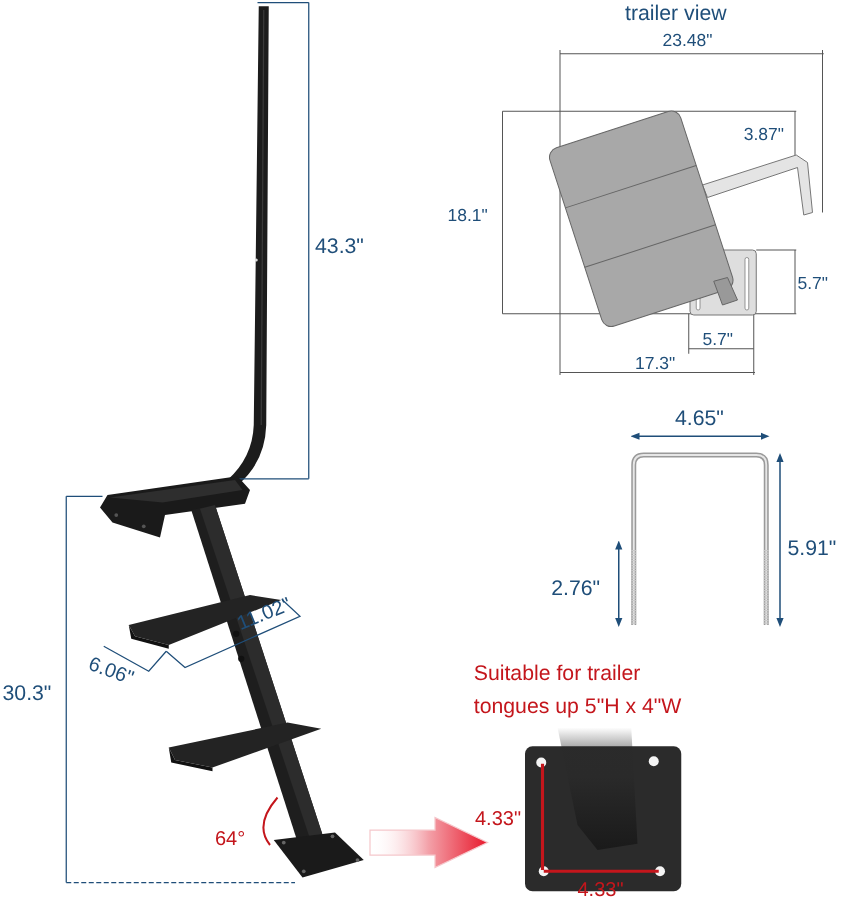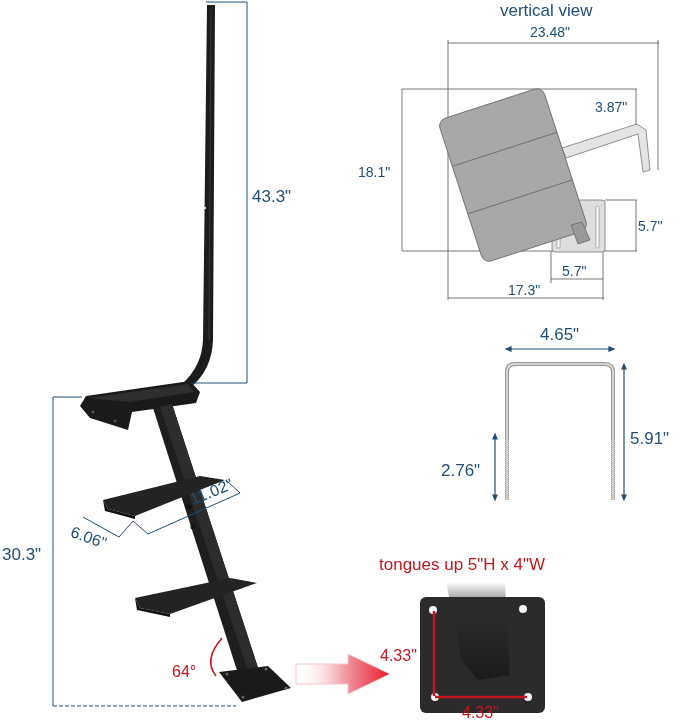--- a/index.html
+++ b/index.html
@@ -152,29 +152,30 @@
       <line x1="435" y1="697" x2="527" y2="697" stroke="#c4161c" stroke-width="2.5"></line>
     </g>
   </svg>
 
   <span class="lbl blue f17" style="left:252px; top:188px;">43.3"</span>
   <span class="lbl blue f17" style="left:2px; top:546px;">30.3"</span>
   <span class="lbl blue f16" style="left:188px; top:493px; transform:rotate(-22deg); transform-origin:left top;">11.02"</span>
   <span class="lbl blue f16" style="left:74px; top:524px; transform:rotate(20deg); transform-origin:left top;">6.06"</span>
   <span class="lbl red f16" style="left:172px; top:664px;">64°</span>
 
-  <span class="lbl blue f17" style="left:500px; top:2px;">vertical view</span>
+  <span class="lbl blue f17" style="left:500px; top:2px;">trailer view</span>
   <span class="lbl blue f14" style="left:530px; top:25px;">23.48"</span>
   <span class="lbl blue f14" style="left:358px; top:165px;">18.1"</span>
   <span class="lbl blue f14" style="left:595px; top:100px;">3.87"</span>
   <span class="lbl blue f14" style="left:638px; top:219px;">5.7"</span>
   <span class="lbl blue f14" style="left:562px; top:264px;">5.7"</span>
   <span class="lbl blue f14" style="left:508px; top:283px;">17.3"</span>
 
   <span class="lbl blue f17" style="left:540px; top:326px;">4.65"</span>
   <span class="lbl blue f17" style="left:630px; top:430px;">5.91"</span>
   <span class="lbl blue f17" style="left:441px; top:462px;">2.76"</span>
 
+  <span class="lbl red f17" style="left:379px; top:530px;">Suitable for trailer</span>
   <span class="lbl red f17" style="left:379px; top:556px;">tongues up 5"H x 4"W</span>
   <span class="lbl red f16" style="left:380px; top:648px;">4.33"</span>
   <span class="lbl red f16" style="left:462px; top:705px;">4.33"</span>
 
 </div>
 
 </body></html>

